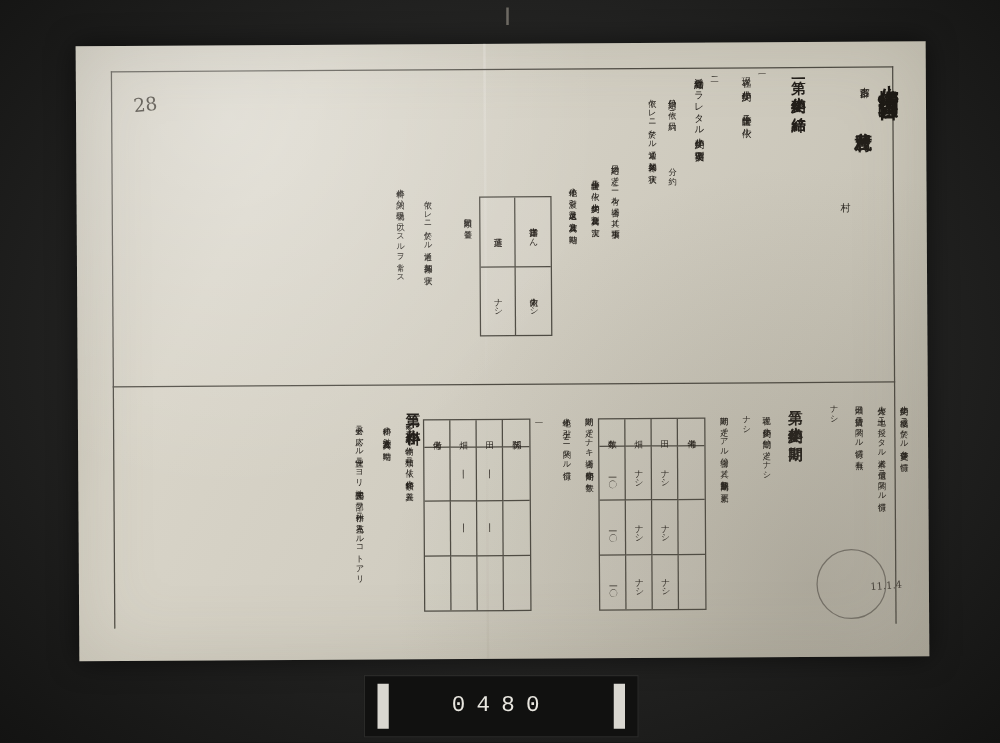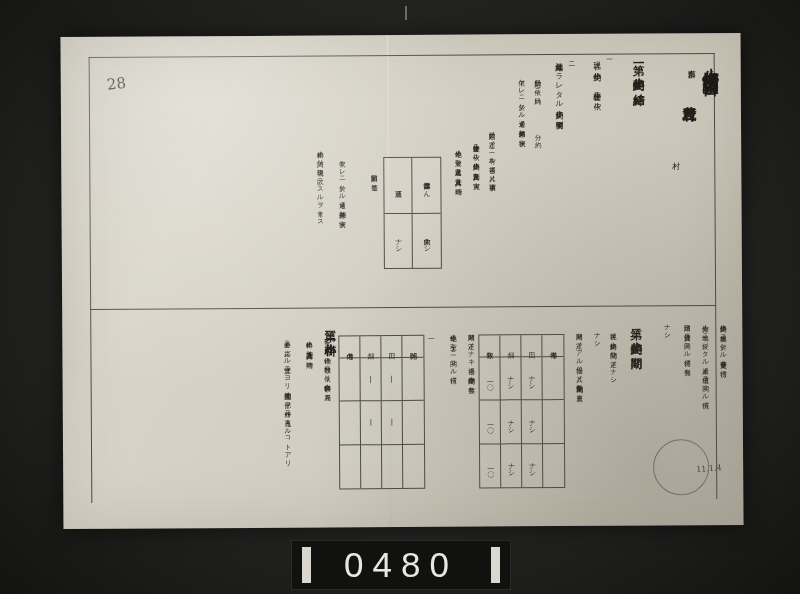--- a/index.html
+++ b/index.html
@@ -191,22 +191,22 @@
     top: 540px;
     width: 218px;
     height: 48px;
     background: #111110;
     border: 1px solid #2a2a28;
     display: flex;
     align-items: center;
     justify-content: center;
   }
   #filmstrip .numtxt {
-    font-family: Liberation Sans, sans-serif;
-    font-size: 35px;
+    font-family: Liberation Mono, monospace;
+    font-size: 18px;
     letter-spacing: 9px;
     color: #e9e7e0;
   }
   #filmstrip::before,
   #filmstrip::after {
     content: "";
     position: absolute;
     top: 6px;
     width: 9px;
     height: 36px;

